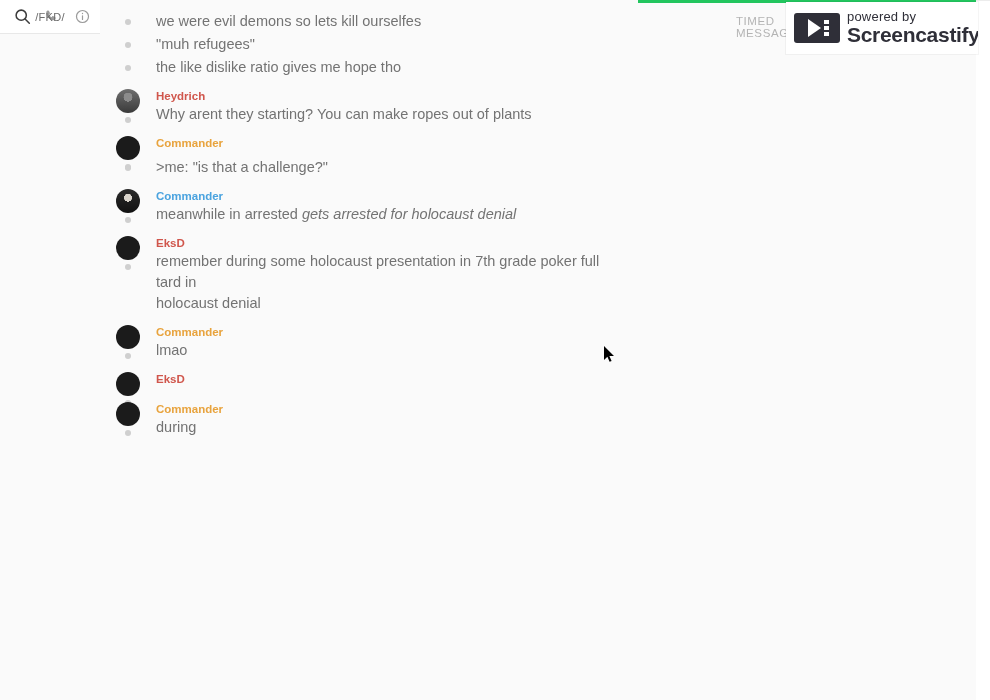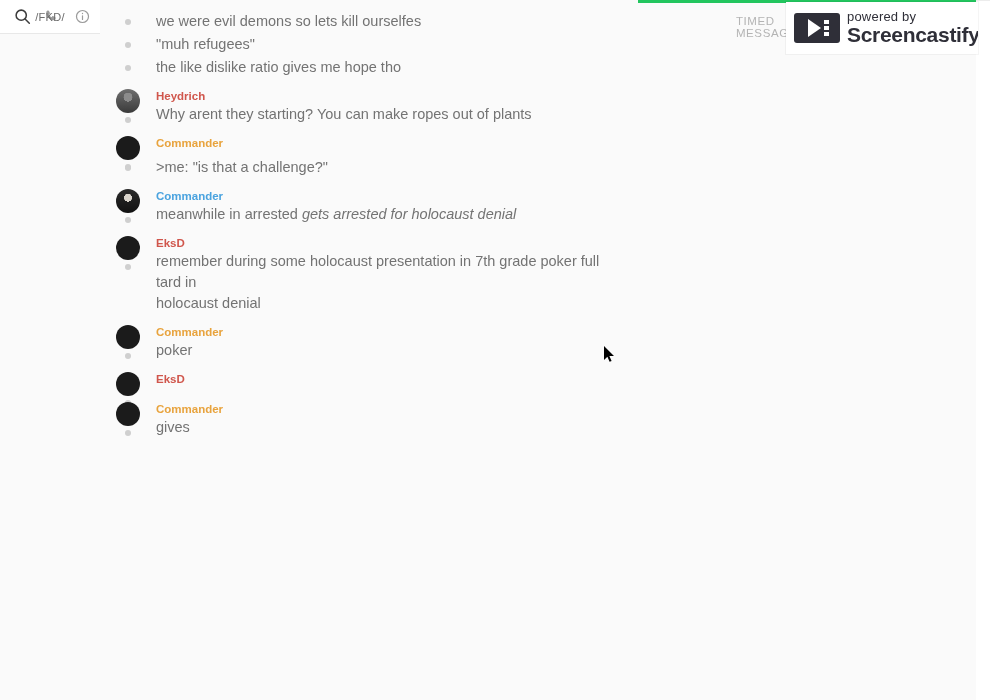--- a/index.html
+++ b/index.html
@@ -351,40 +351,40 @@
 holocaust denial</div>
         </div>
       </div>
       <div class="msg first">
         <div class="gutter">
           <div class="avatar"></div>
           <div class="dot" style="top: 28px;"></div>
         </div>
         <div class="body">
           <div class="author" style="color: rgb(232, 163, 61);">Commander</div>
-          <div class="text">poker</div>
+          <div class="text">lmao</div>
         </div>
       </div>
       <div class="msg first">
         <div class="gutter">
           <div class="avatar"></div>
           <div class="dot" style="top: 28px;"></div>
         </div>
         <div class="body">
           <div class="author" style="color: rgb(208, 86, 76);">EksD</div>
         </div>
       </div>
       <div class="msg first">
         <div class="gutter">
           <div class="avatar"></div>
           <div class="dot" style="top: 28px;"></div>
         </div>
         <div class="body">
           <div class="author" style="color: rgb(232, 163, 61);">Commander</div>
-          <div class="text">gives</div>
+          <div class="text">during</div>
         </div>
       </div>
     </div>
 
   <div class="composer">
     <div class="placeholder">TIMED MESSAGE</div>
     <div class="tools">
       <span class="timer-btn">
         <span class="ring"></span>
         <span class="num">1</span>

